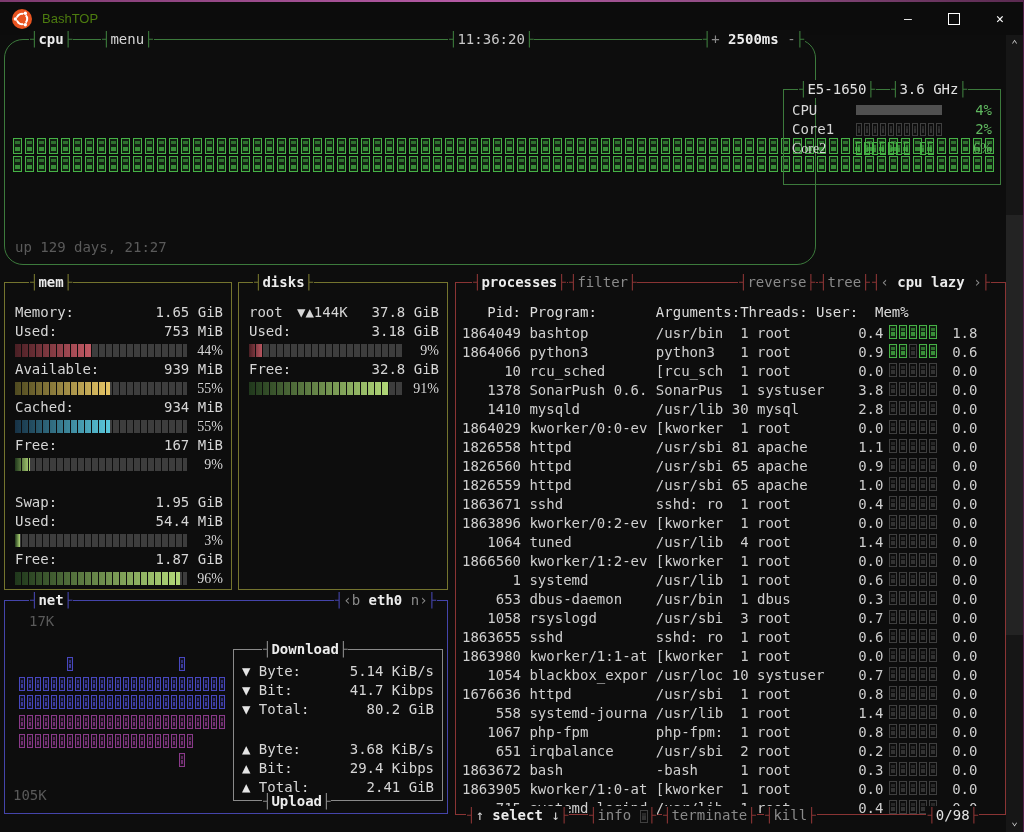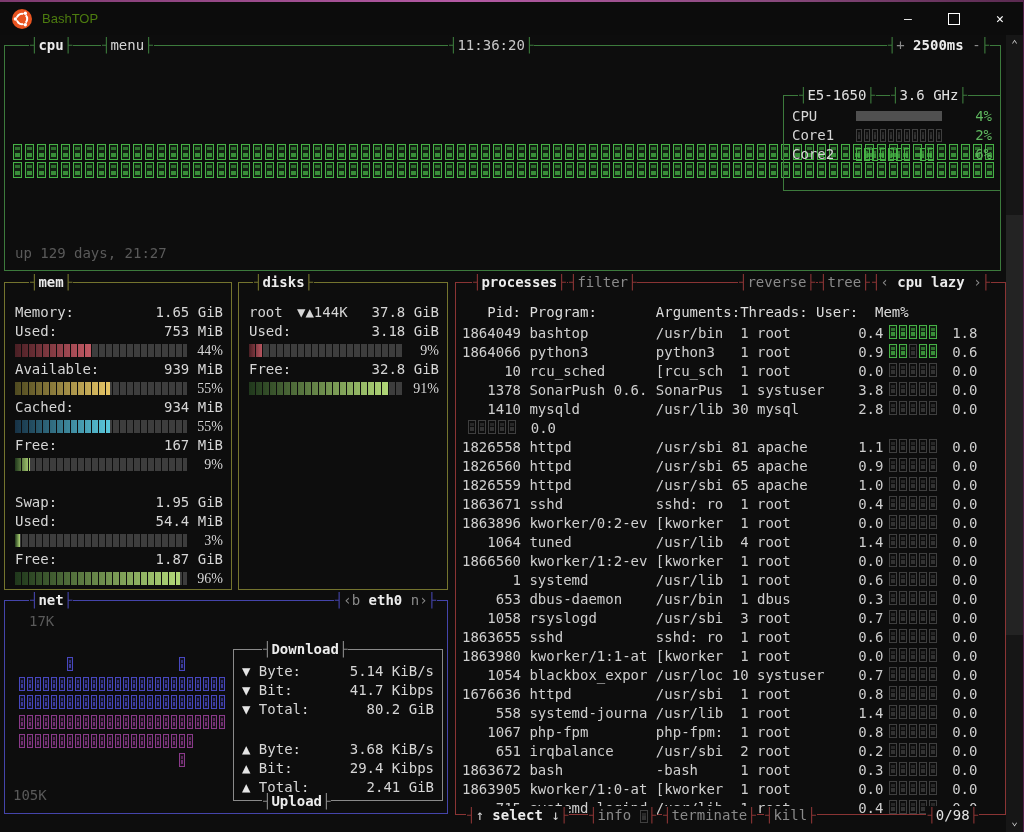--- a/index.html
+++ b/index.html
@@ -113,21 +113,21 @@
     <div class="tb-btn">
         <span class="tb-max-glyph"></span>
       </div>
     <div class="tb-btn">
         <span>✕</span>
       </div>
   </div>
 
   <div class="term">
 
-    <div class="box b-cpu" style="left:4px;top:10px;width:997px;height:226px;">
+    <div class="box b-cpu" style="left:4px;top:4px;width:812px;height:226px;border-radius:19px;">
       <span class="blabel bold" style="left:24px;">cpu</span>
       <span class="blabel" style="left:96px;">menu</span>
       <span class="blabel" style="left:443px;color:#c8c8c8;">11:36:20</span>
       <span class="blabel" style="right:10px;"><span class="dim">+</span> <span class="bold">2500ms</span> <span class="dim">-</span></span>
 
       <div class="graphrow" style="left:8px;top:98px;right:8px;">
           <span class="tf tg" style="left: 0px; top: 0px; width: 9px; height: 16px;"></span>
           <span class="tf tg" style="left: 12px; top: 0px; width: 9px; height: 16px;"></span>
           <span class="tf tg" style="left: 24px; top: 0px; width: 9px; height: 16px;"></span>
           <span class="tf tg" style="left: 36px; top: 0px; width: 9px; height: 16px;"></span>
@@ -313,21 +313,21 @@
               <span class="tf td" style="left: 32px; top: 0px; width: 6px; height: 13px;"></span>
               <span class="tf td" style="left: 40px; top: 0px; width: 6px; height: 13px;"></span>
               <span class="tf td" style="left: 48px; top: 0px; width: 6px; height: 13px;"></span>
               <span class="tf td" style="left: 56px; top: 0px; width: 6px; height: 13px;"></span>
               <span class="tf td" style="left: 64px; top: 0px; width: 6px; height: 13px;"></span>
               <span class="tf td" style="left: 72px; top: 0px; width: 6px; height: 13px;"></span>
               <span class="tf td" style="left: 80px; top: 0px; width: 6px; height: 13px;"></span>
             </span>
           <span class="ci-pct grn">2%</span>
         </div>
-        <div class="ci-row" style="top:49px;">
+        <div class="ci-row" style="top:49px;font-family:Liberation Serif, serif;">
           <span>Core2</span>
           <span class="graphrow" style="left:64px;top:3px;width:120px;">
               <span class="tf tg" style="left: 0px; top: 0px; width: 6px; height: 13px;"></span>
               <span class="tf tg" style="left: 8px; top: 0px; width: 6px; height: 13px;"></span>
               <span class="tf tg" style="left: 16px; top: 0px; width: 6px; height: 13px;"></span>
               <span class="tf tg" style="left: 24px; top: 0px; width: 6px; height: 13px;"></span>
               <span class="tf tg" style="left: 32px; top: 0px; width: 6px; height: 13px;"></span>
               <span class="tf tg" style="left: 40px; top: 0px; width: 6px; height: 13px;"></span>
               <span class="tf tg" style="left: 48px; top: 0px; width: 6px; height: 13px;"></span>
               <span class="tf tg" style="left: 64px; top: 0px; width: 6px; height: 13px;"></span>
@@ -596,20 +596,21 @@
             <span class="pgraph">
               <span class="tf td" style="left: 0px;"></span>
               <span class="tf td" style="left: 10px;"></span>
               <span class="tf td" style="left: 20px;"></span>
               <span class="tf td" style="left: 30px;"></span>
               <span class="tf td" style="left: 40px;"></span>
             </span>
             <span class="pcpu"> 0.0</span>
           </div>
           <div class="prow">
+            <span class="ptext">1864029 kworker/0:0-ev [kworker  1 root        0.0</span>
             <span class="pgraph">
               <span class="tf td" style="left: 0px;"></span>
               <span class="tf td" style="left: 10px;"></span>
               <span class="tf td" style="left: 20px;"></span>
               <span class="tf td" style="left: 30px;"></span>
               <span class="tf td" style="left: 40px;"></span>
             </span>
             <span class="pcpu"> 0.0</span>
           </div>
           <div class="prow">

